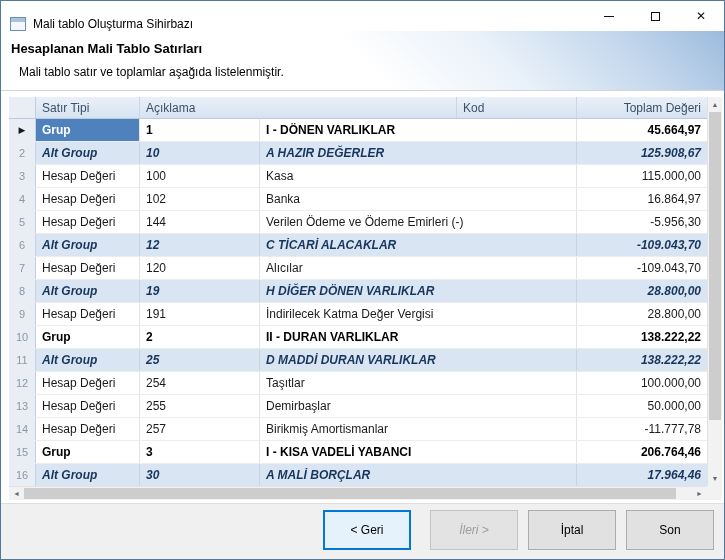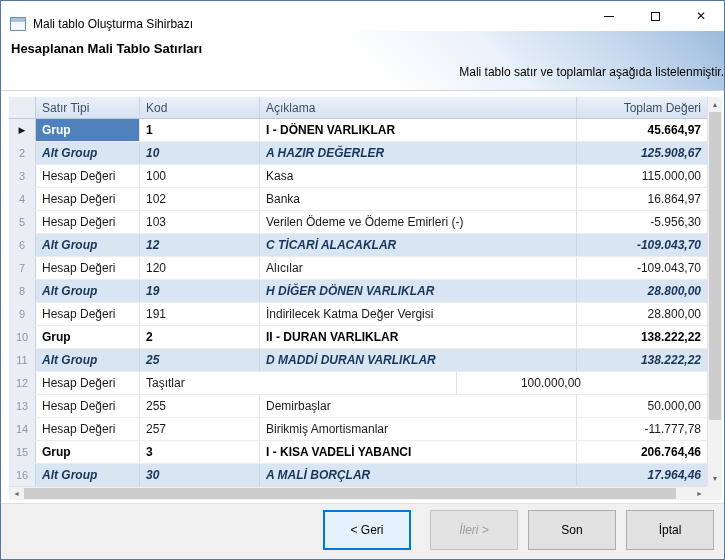--- a/index.html
+++ b/index.html
@@ -23,21 +23,21 @@
   .max-glyph { width:9px; height:9px; border:1px solid #111; display:inline-block; background:transparent; }
   .close-glyph { font-size:12px; color:#111; line-height:1; }
 
   
   .wiz-header {
     flex:0 0 60px; position:relative; padding:10px 0 8px 10px;
     border-bottom:1px solid #d5d5d5;
     background:linear-gradient(225deg, #9cbbdd 0%, #c2d6ec 14%, #e9f1f9 32%, #ffffff 50%);
   }
   .wiz-title { font-size:13px; font-weight:bold; color:#000; }
-  .wiz-subtitle { font-size:12px; color:#000; margin:9px 0 0 8px;text-align:right; }
+  .wiz-subtitle { font-size:12px; color:#000; margin:9px 0 0 8px; }
 
   
   .grid-zone { flex:1 1 auto; background:#fff; padding:6px 2px 0 8px; display:flex; overflow:hidden; }
   .grid-cols { width:698px; flex:0 0 698px; }
 
   .grid-header { height:22px; display:flex; background:linear-gradient(#eaf0f8,#d7e2f1); border-bottom:1px solid #bccadd; }
   .h-cell { font-size:12px; color:#3a5068; display:flex; align-items:center; padding:0 6px; border-right:1px solid #c9d6e7; overflow:hidden; white-space:nowrap; }
   .h-right { justify-content:flex-end;text-align:right; }
 
   .grid-body { height:367px; overflow:hidden; background:#fff; }
@@ -102,22 +102,22 @@
   <div class="wiz-header">
     <div class="wiz-title">Hesaplanan Mali Tablo Satırları</div>
     <div class="wiz-subtitle">Mali tablo satır ve toplamlar aşağıda listelenmiştir.</div>
   </div>
 
   <div class="grid-zone">
     <div class="grid-cols">
       <div class="grid-header">
         <div class="h-cell c-ind"></div>
         <div class="h-cell c-type">Satır Tipi</div>
+        <div class="h-cell c-desc">Açıklama</div>
         <div class="h-cell c-code">Kod</div>
-        <div class="h-cell c-desc">Açıklama</div>
         <div class="h-cell c-total h-right">Toplam Değeri</div>
       </div>
 
       <div class="grid-body" id="grid-body">
           <div class="grid-row row-grup sel">
             <div class="c c-ind">▶</div>
             <div class="c c-type">Grup</div>
             <div class="c c-code">1</div>
             <div class="c c-desc">I - DÖNEN VARLIKLAR</div>
             <div class="c c-total">45.664,97</div>
@@ -139,21 +139,21 @@
           <div class="grid-row row-hesap">
             <div class="c c-ind">4</div>
             <div class="c c-type">Hesap Değeri</div>
             <div class="c c-code">102</div>
             <div class="c c-desc">Banka</div>
             <div class="c c-total">16.864,97</div>
           </div>
           <div class="grid-row row-hesap">
             <div class="c c-ind">5</div>
             <div class="c c-type">Hesap Değeri</div>
-            <div class="c c-code">103</div>
+            <div class="c c-code">144</div>
             <div class="c c-desc">Verilen Ödeme ve Ödeme Emirleri (-)</div>
             <div class="c c-total">-5.956,30</div>
           </div>
           <div class="grid-row row-altgroup">
             <div class="c c-ind">6</div>
             <div class="c c-type">Alt Group</div>
             <div class="c c-code">12</div>
             <div class="c c-desc">C TİCARİ ALACAKLAR</div>
             <div class="c c-total">-109.043,70</div>
           </div>
@@ -188,20 +188,21 @@
           <div class="grid-row row-altgroup">
             <div class="c c-ind">11</div>
             <div class="c c-type">Alt Group</div>
             <div class="c c-code">25</div>
             <div class="c c-desc">D MADDİ DURAN VARLIKLAR</div>
             <div class="c c-total">138.222,22</div>
           </div>
           <div class="grid-row row-hesap">
             <div class="c c-ind">12</div>
             <div class="c c-type">Hesap Değeri</div>
+            <div class="c c-code">254</div>
             <div class="c c-desc">Taşıtlar</div>
             <div class="c c-total">100.000,00</div>
           </div>
           <div class="grid-row row-hesap">
             <div class="c c-ind">13</div>
             <div class="c c-type">Hesap Değeri</div>
             <div class="c c-code">255</div>
             <div class="c c-desc">Demirbaşlar</div>
             <div class="c c-total">50.000,00</div>
           </div>
@@ -243,17 +244,17 @@
         <div class="v-thumb"></div>
         <div class="vs-down">▼</div>
       </div>
       <div class="sb-corner"></div>
     </div>
   </div>
 
   <div class="button-bar">
     <button class="btn btn-back">&lt; Geri</button>
     <button class="btn btn-next" disabled="">İleri &gt;</button>
+    <button class="btn btn-cancel">İptal</button>
     <button class="btn btn-finish">Son</button>
-    <button class="btn btn-cancel">İptal</button>
   </div>
 
 </div>
 
 </body></html>

